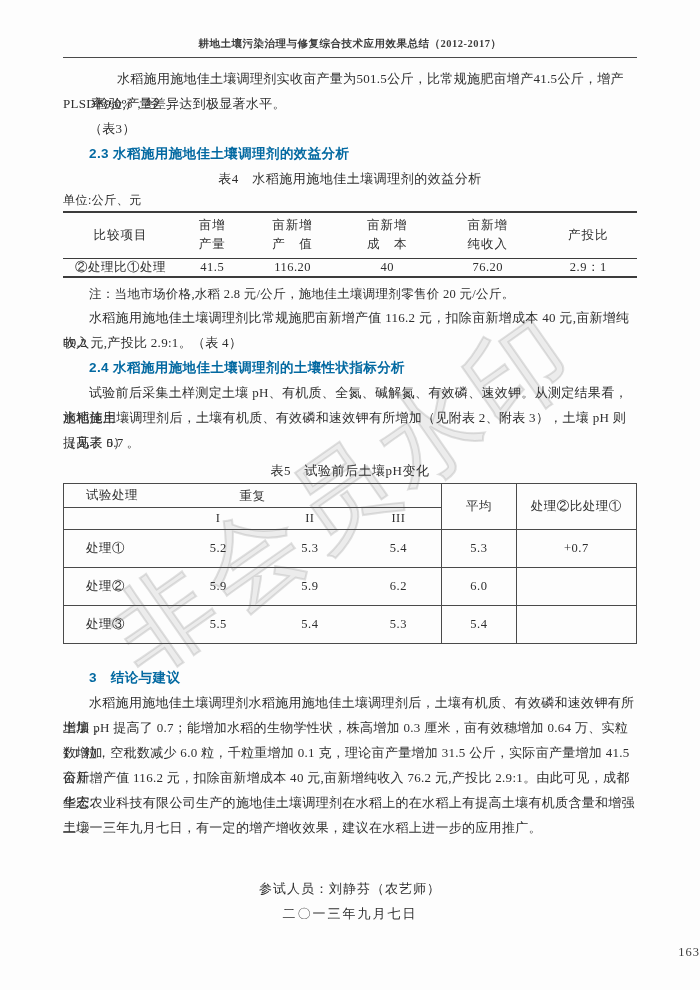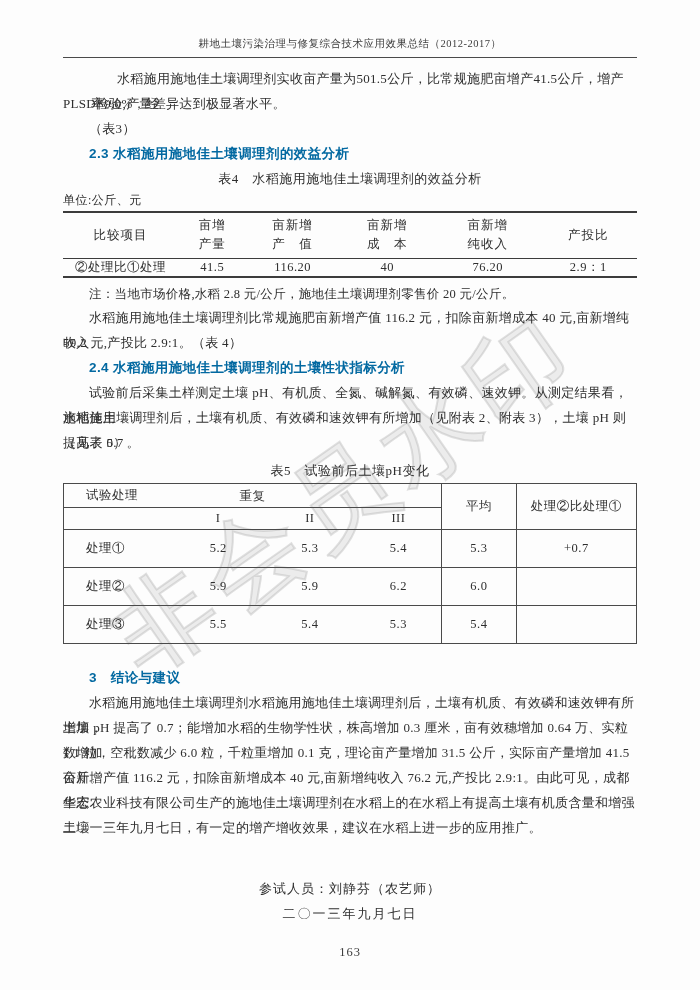--- a/index.html
+++ b/index.html
@@ -26,21 +26,21 @@
     color:rgba(200,200,200,0.30);
     -webkit-text-stroke:2px rgba(168,168,168,0.35);
     z-index:1;
     pointer-events:none;
   }
   .content { position:relative; z-index:2; }
   
   .doc-header {
     text-align:center;
     font-size:10.5px;
-    font-weight:normal;
+    font-weight:bold;
     color:#3d3d3d;
     line-height:16px;
     padding-bottom:5px;
     border-bottom:1.5px solid #4a4a4a;
     letter-spacing:0.5px;
   }
   
   .line { height:25px; line-height:25px; font-size:13px; letter-spacing:0.3px; }
   .ind  { text-indent:26px; }
   .h-sec {
@@ -88,21 +88,21 @@
   table.t5 .hdr-left { position:relative; text-align:left; padding-left:22px; }
   table.t5 .hdr-left .rep { position:absolute; left:0; right:0; top:0; bottom:0; line-height:24px; text-align:center; }
   table.t5 .bl { border-left:1.2px solid #4a4a4a; }
   table.t5 .lbl-cell { text-align:left; padding-left:22px; }
   
   .h3-sec { margin-top:21px; }
   .sig { margin-top:36px; height:25px; line-height:25px; font-size:13px; text-align:center; letter-spacing:1px; }
   .date { height:25px; line-height:25px; font-size:13px; text-align:center; letter-spacing:2px; }
   .page-num {
     position:absolute; left:0; right:0; bottom:30px;
-    text-align:center; font-size:12.5px; color:#3a3a3a;
+    text-align:right; font-size:12.5px; color:#3a3a3a;
     z-index:2; letter-spacing:1px;
   }
 </style>
 </head>
 <body>
 
 <div class="page">
 
   <div class="watermark">非会员水印</div>
 

